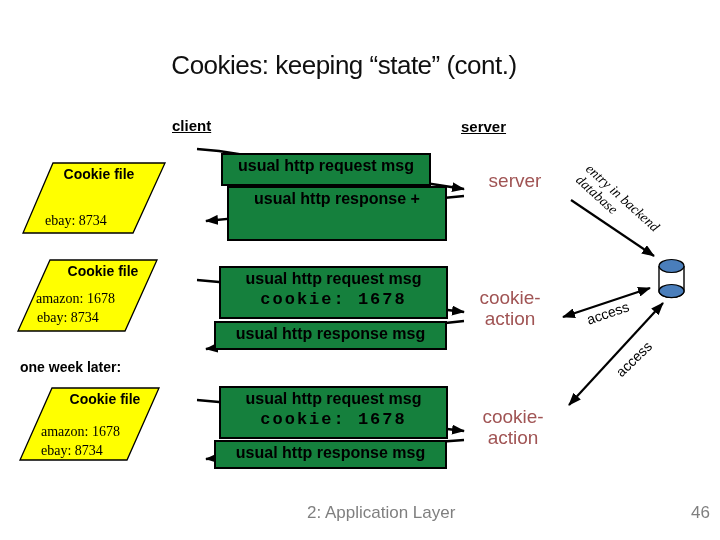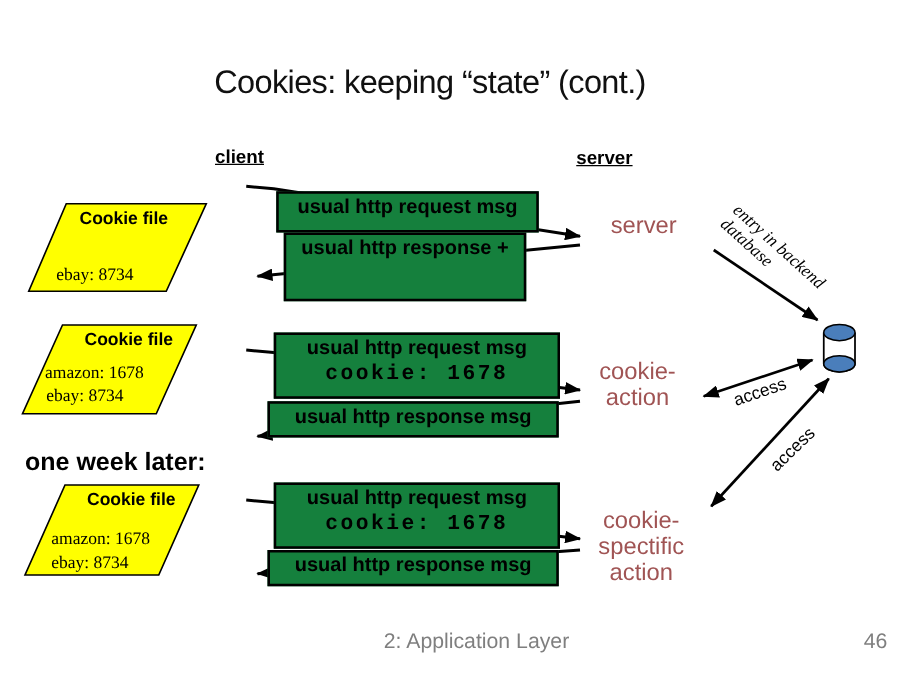--- a/index.html
+++ b/index.html
@@ -11,21 +11,21 @@
   svg.diagram{position:absolute;left:0;top:0;z-index:1;}
   .msg{background:#15803d;border:2px solid #000;box-sizing:border-box;z-index:2;
        display:flex;flex-direction:column;align-items:center;}
   .msg .t{font-size:16px;font-weight:bold;line-height:21px;white-space:nowrap;}
   .msg .mono{font-family:"Liberation Mono","DejaVu Sans Mono",monospace;font-size:17px;
              font-weight:bold;letter-spacing:2px;line-height:21px;white-space:nowrap;}
   .cf-title{z-index:3;font-family:Liberation Sans, sans-serif;font-weight:bold;font-size:14px;
             width:110px;text-align:center;white-space:nowrap;}
   .cf-entry{z-index:3;font-family:"Liberation Serif",serif;font-size:14px;white-space:nowrap;}
   .note{z-index:3;color:#a05454;font-size:19px;line-height:21px;text-align:center;width:130px;}
-  .week{z-index:3;font-size:20px;font-weight:bold;white-space:nowrap;text-align:right;}
+  .week{z-index:3;font-size:14px;font-weight:bold;white-space:nowrap;text-align:right;}
   .entry-note{z-index:3;left:593px;top:161px;transform:rotate(42deg);transform-origin:0 0;
               font-family:"Liberation Serif",serif;font-style:italic;font-size:14px;
               line-height:15px;white-space:nowrap;}
   .access{z-index:3;font-size:14px;white-space:nowrap;}
   .access1{left:586px;top:305px;transform:rotate(-19deg);}
   .access2{left:612px;top:351px;transform:rotate(-44deg);}
   .footer{font-size:17px;color:#7f7f7f;white-space:nowrap;}
 </style>
 </head>
 <body>
@@ -75,21 +75,21 @@
 
   <div class="abs cf-title" style="left:50px;top:391px;">Cookie file</div>
   <div class="abs cf-entry" style="left:41px;top:424px;">amazon: 1678</div>
   <div class="abs cf-entry" style="left:41px;top:443px;">ebay: 8734</div>
 
   <div class="abs week" style="left:20px;top:359px;">one week later:</div>
 
   <div class="abs msg" style="left:221px;top:153px;width:210px;height:33px;">
     <div class="t">usual http request msg</div>
   </div>
-  <div class="abs msg" style="left:227px;top:186px;width:194px;height:55px;">
+  <div class="abs msg" style="left:227px;top:186px;width:220px;height:55px;">
     <div class="t">usual http response +</div>
   </div>
   <div class="abs msg" style="left:219px;top:266px;width:229px;height:53px;">
     <div class="t">usual http request msg</div>
     <div class="mono">cookie: 1678</div>
   </div>
   <div class="abs msg" style="left:214px;top:321px;width:233px;height:29px;">
     <div class="t">usual http response msg</div>
   </div>
   <div class="abs msg" style="left:219px;top:386px;width:229px;height:53px;">
@@ -102,21 +102,20 @@
 
   <div class="abs note" style="left:450px;top:170px;">
     <div>server</div>
   </div>
   <div class="abs note" style="left:445px;top:287px;">
     <div>cookie-</div>
     <div>action</div>
   </div>
   <div class="abs note" style="left:448px;top:406px;">
     <div>cookie-</div>
-    <div>spectific</div>
     <div>action</div>
   </div>
 
   <div class="abs entry-note">
     <div>entry in backend</div>
     <div>database</div>
   </div>
   <div class="abs access access1">access</div>
   <div class="abs access access2">access</div>
 

